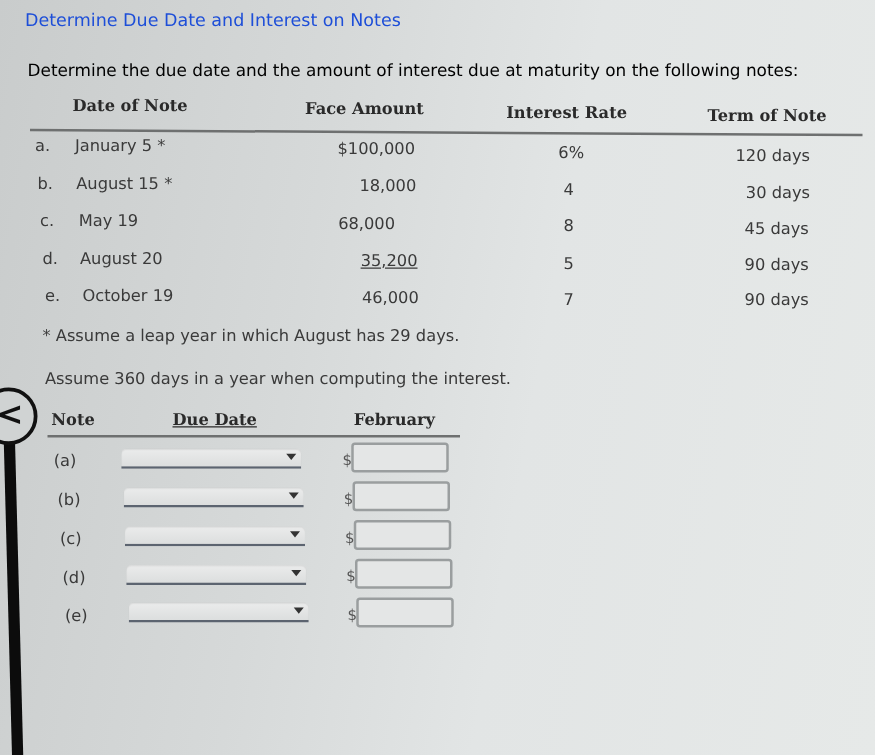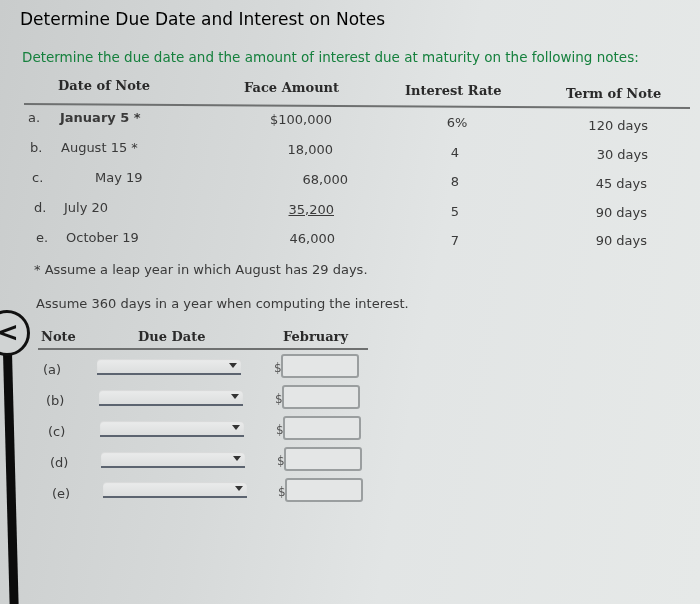--- a/index.html
+++ b/index.html
@@ -2,22 +2,22 @@
 <html><head>
   <meta charset="utf-8">
   <style>
     html, body { margin: 0; padding: 0; }
     body {
       width: 700px; height: 604px; overflow: hidden; position: relative;
       font-family: "DejaVu Sans", "Liberation Sans", sans-serif;
       color: #3a3a3a;
       background: linear-gradient(100deg, #c9cccc 0%, #d6d9d9 35%, #e2e5e5 60%, #e6e9e8 100%);
     }
-    .title { position: absolute; left: 20px; top: 9px; font-size: 17px; color: #000000; }
-    .instructions { position: absolute; left: 22px; top: 49px; font-size: 13.5px; color: #15803d; }
+    .title { position: absolute; left: 20px; top: 9px; font-size: 14px; color: #1d4ed8; }
+    .instructions { position: absolute; left: 22px; top: 49px; font-size: 13.5px; color: #000000; }
     .hdr { position: absolute; font-weight: bold; font-family: "DejaVu Serif", "Liberation Serif", serif; font-size: 13px; color: #2a2a2a; }
     .rule { position: absolute; height: 2px; background: #6e7070; }
     .cell { position: absolute; font-size: 13px; color: #3a3a3a; white-space: nowrap; }
     .right { text-align: right; }
     .center { text-align: center; }
     .footnote { position: absolute; left: 34px; top: 262px; font-size: 13px; }
     .assume { position: absolute; left: 36px; top: 296px; font-size: 13px; }
     .select {
       position: absolute; width: 144px; height: 14px;
       background: linear-gradient(#ebecec, #dcdede);
@@ -50,54 +50,54 @@
 <div class="title">Determine Due Date and Interest on Notes</div>
 <div class="instructions">Determine the due date and the amount of interest due at maturity on the following notes:</div>
 
 <div class="hdr" style="left:58px; top:78px;">Date of Note</div>
 <div class="hdr" style="left:244px; top:80px;">Face Amount</div>
 <div class="hdr" style="left:405px; top:83px;">Interest Rate</div>
 <div class="hdr" style="left:566px; top:86px;">Term of Note</div>
 <div class="rule" style="left:24px; top:103px; width:666px; transform: rotate(0.35deg); transform-origin:left;"></div>
 
 <div class="cell" style="left:28px; top:110px;">a.</div>
-<div class="cell" style="left:60px; top:110px;font-weight:bold;">January 5 *</div>
+<div class="cell" style="left:60px; top:110px;">January 5 *</div>
 <div class="cell right" style="left:232px; width:100px; top:112px;">$100,000</div>
 <div class="cell center" style="left:432px; width:50px; top:115px;">6%</div>
 <div class="cell right" style="left:568px; width:80px; top:118px;">120 days</div>
 
 <div class="cell" style="left:30px; top:140px;">b.</div>
 <div class="cell" style="left:61px; top:140px;">August 15 *</div>
 <div class="cell right" style="left:233px; width:100px; top:142px;">18,000</div>
 <div class="cell center" style="left:430px; width:50px; top:145px;">4</div>
 <div class="cell right" style="left:568px; width:80px; top:147px;">30 days</div>
 
 <div class="cell" style="left:32px; top:170px;">c.</div>
-<div class="cell" style="left:63px; top:170px;margin-left:32px;">May 19</div>
-<div class="cell right" style="left:248px; width:100px; top:172px;text-align:right;">68,000</div>
+<div class="cell" style="left:63px; top:170px;">May 19</div>
+<div class="cell right" style="left:216px; width:100px; top:172px;text-align:right;">68,000</div>
 <div class="cell center" style="left:430px; width:50px; top:174px;">8</div>
 <div class="cell right" style="left:567px; width:80px; top:176px;">45 days</div>
 
 <div class="cell" style="left:34px; top:200px;">d.</div>
-<div class="cell" style="left:64px; top:200px;">July 20</div>
+<div class="cell" style="left:64px; top:200px;">August 20</div>
 <div class="cell right" style="left:234px; width:100px; top:202px;text-decoration:underline;">35,200</div>
 <div class="cell center" style="left:430px; width:50px; top:204px;">5</div>
 <div class="cell right" style="left:567px; width:80px; top:205px;">90 days</div>
 
 <div class="cell" style="left:36px; top:230px;">e.</div>
 <div class="cell" style="left:66px; top:230px;">October 19</div>
 <div class="cell right" style="left:235px; width:100px; top:231px;">46,000</div>
 <div class="cell center" style="left:430px; width:50px; top:233px;">7</div>
 <div class="cell right" style="left:567px; width:80px; top:233px;">90 days</div>
 
 <div class="footnote">* Assume a leap year in which August has 29 days.</div>
 <div class="assume">Assume 360 days in a year when computing the interest.</div>
 
 <div class="hdr" style="left:41px; top:329px;">Note</div>
-<div class="hdr" style="left:138px; top:329px;">Due Date</div>
+<div class="hdr" style="left:138px; top:329px;text-decoration:underline;">Due Date</div>
 <div class="hdr" style="left:283px; top:329px;">February</div>
 <div class="rule" style="left:38px; top:348px; width:330px;"></div>
 
 <div class="cell" style="left:43px; top:362px;">(a)</div>
 <div class="select" style="left:97px; top:359px;">
     <span class="caret"></span>
   </div>
 <div class="dollar" style="left:274px; top:361px;">$</div>
 <div class="amt" style="left:281px; top:354px;"></div>
 

